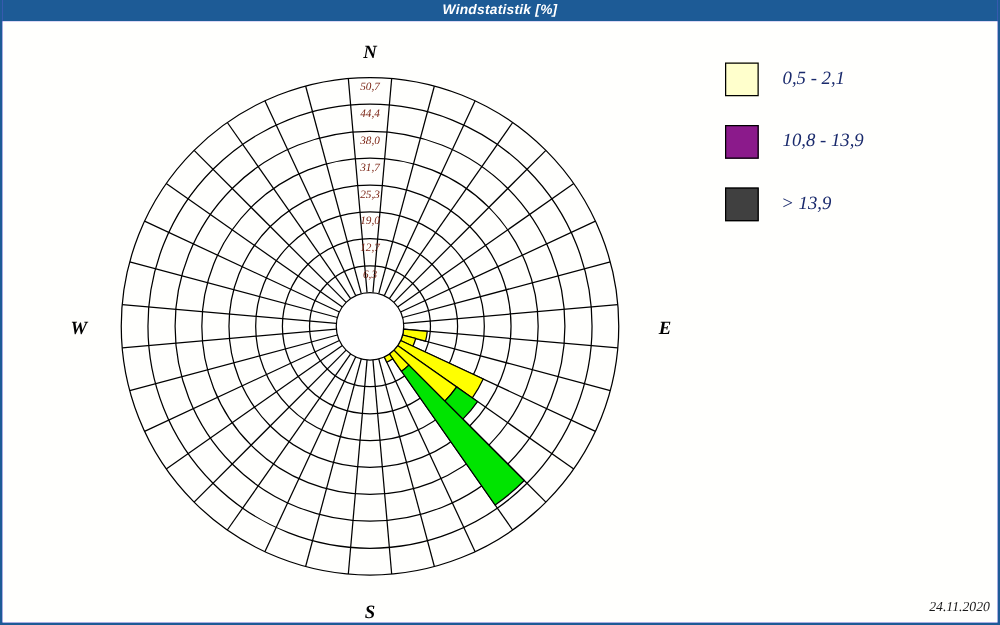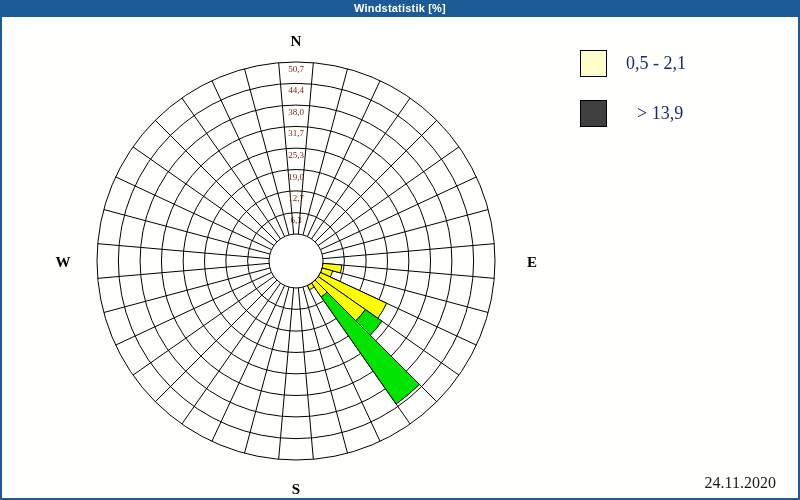--- a/index.html
+++ b/index.html
@@ -11,20 +11,21 @@
     overflow:hidden;
   }
   #app{
     position:relative;
     width:800px;height:500px;
     box-sizing:border-box;
     background:#8b5cf6;
     border-left:2px solid #1d5b96;
     border-right:2px solid #1d5b96;
     border-bottom:2px solid #1d5b96;
+    font-style:italic;
   }
   #titlebar{
     position:absolute;left:0;top:0;
     width:100%;height:17px;
     background:#1d5b96;
     color:#ffffff;
     font-family:"Liberation Sans", sans-serif;
     font-size:11px;font-weight:bold;
     display:flex;align-items:center;justify-content:center;
     letter-spacing:.2px;
@@ -58,30 +59,30 @@
   }
   .swatch{
     width:27px;height:27px;
     border:1px solid #000000;
     box-sizing:border-box;
     flex:0 0 auto;
   }
   .legend-label{
     margin-left:19px;
     font-family:"Liberation Serif", serif;
-    font-size:18px;
+    font-size:15px;
     color:#1a2a6c;
     white-space:nowrap;
   }
-  .legend-label.indent{margin-left:30px;}
+  .legend-label.indent{margin-left:18px;}
   #datestamp{
     position:absolute;
-    right:22px;bottom:6px;
+    right:6px;bottom:6px;
     font-family:"Liberation Serif", serif;
-    font-size:16px;
+    font-size:11px;
     color:#1a1a1a;
   }
 </style>
 </head>
 <body>
 
 <div id="app">
 
   <div id="titlebar">
     <span class="ttl">Windstatistik [%]</span>
@@ -166,20 +167,24 @@
       </g>
     </svg>
   </div>
 
   <div id="legend">
       <div class="legend-row">
         <div class="swatch" style="background: rgb(255, 255, 204);"></div>
         <div class="legend-label">0,5 - 2,1</div>
       </div>
       <div class="legend-row">
+        <div class="swatch" style="background: rgb(139, 26, 139);"></div>
+        <div class="legend-label">10,8 - 13,9</div>
+      </div>
+      <div class="legend-row">
         <div class="swatch" style="background: rgb(64, 64, 64);"></div>
         <div class="legend-label indent">&gt; 13,9</div>
       </div>
     </div>
 
   <div id="datestamp">24.11.2020</div>
 
 </div>
 
 </body></html>

